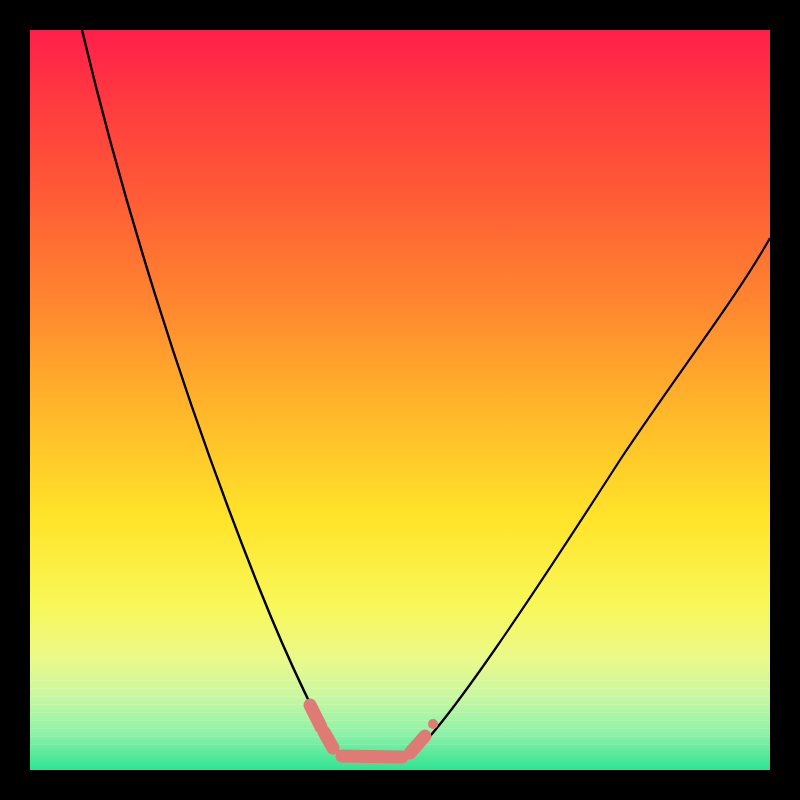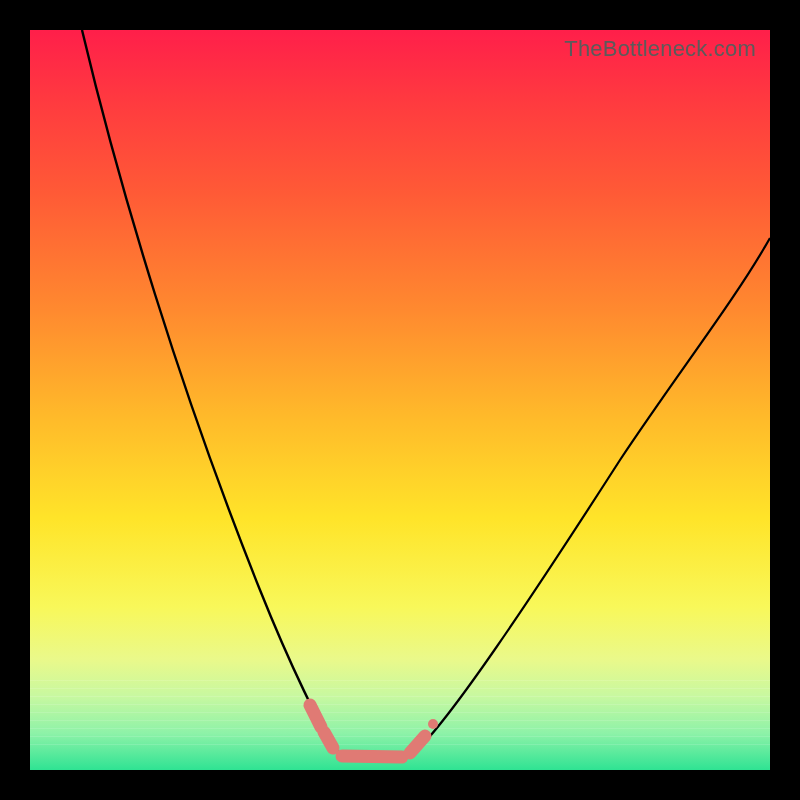--- a/index.html
+++ b/index.html
@@ -74,21 +74,20 @@
     mix-blend-mode: screen;
     pointer-events: none;
   }
 </style>
 </head>
 <body>
 
 <div class="frame">
   <div class="plot">
 
-    <div class="watermark">TheBottleneck.com</div>
 
     <div class="floor-stripes"></div>
 
     <svg class="curves" viewBox="0 0 740 740">
 
       <path d="M 52 0
                C 90 160, 150 360, 230 560
                C 262 640, 290 695, 305 720" fill="none" stroke="#000" stroke-width="2.4"></path>
 
       <path d="M 305 720

